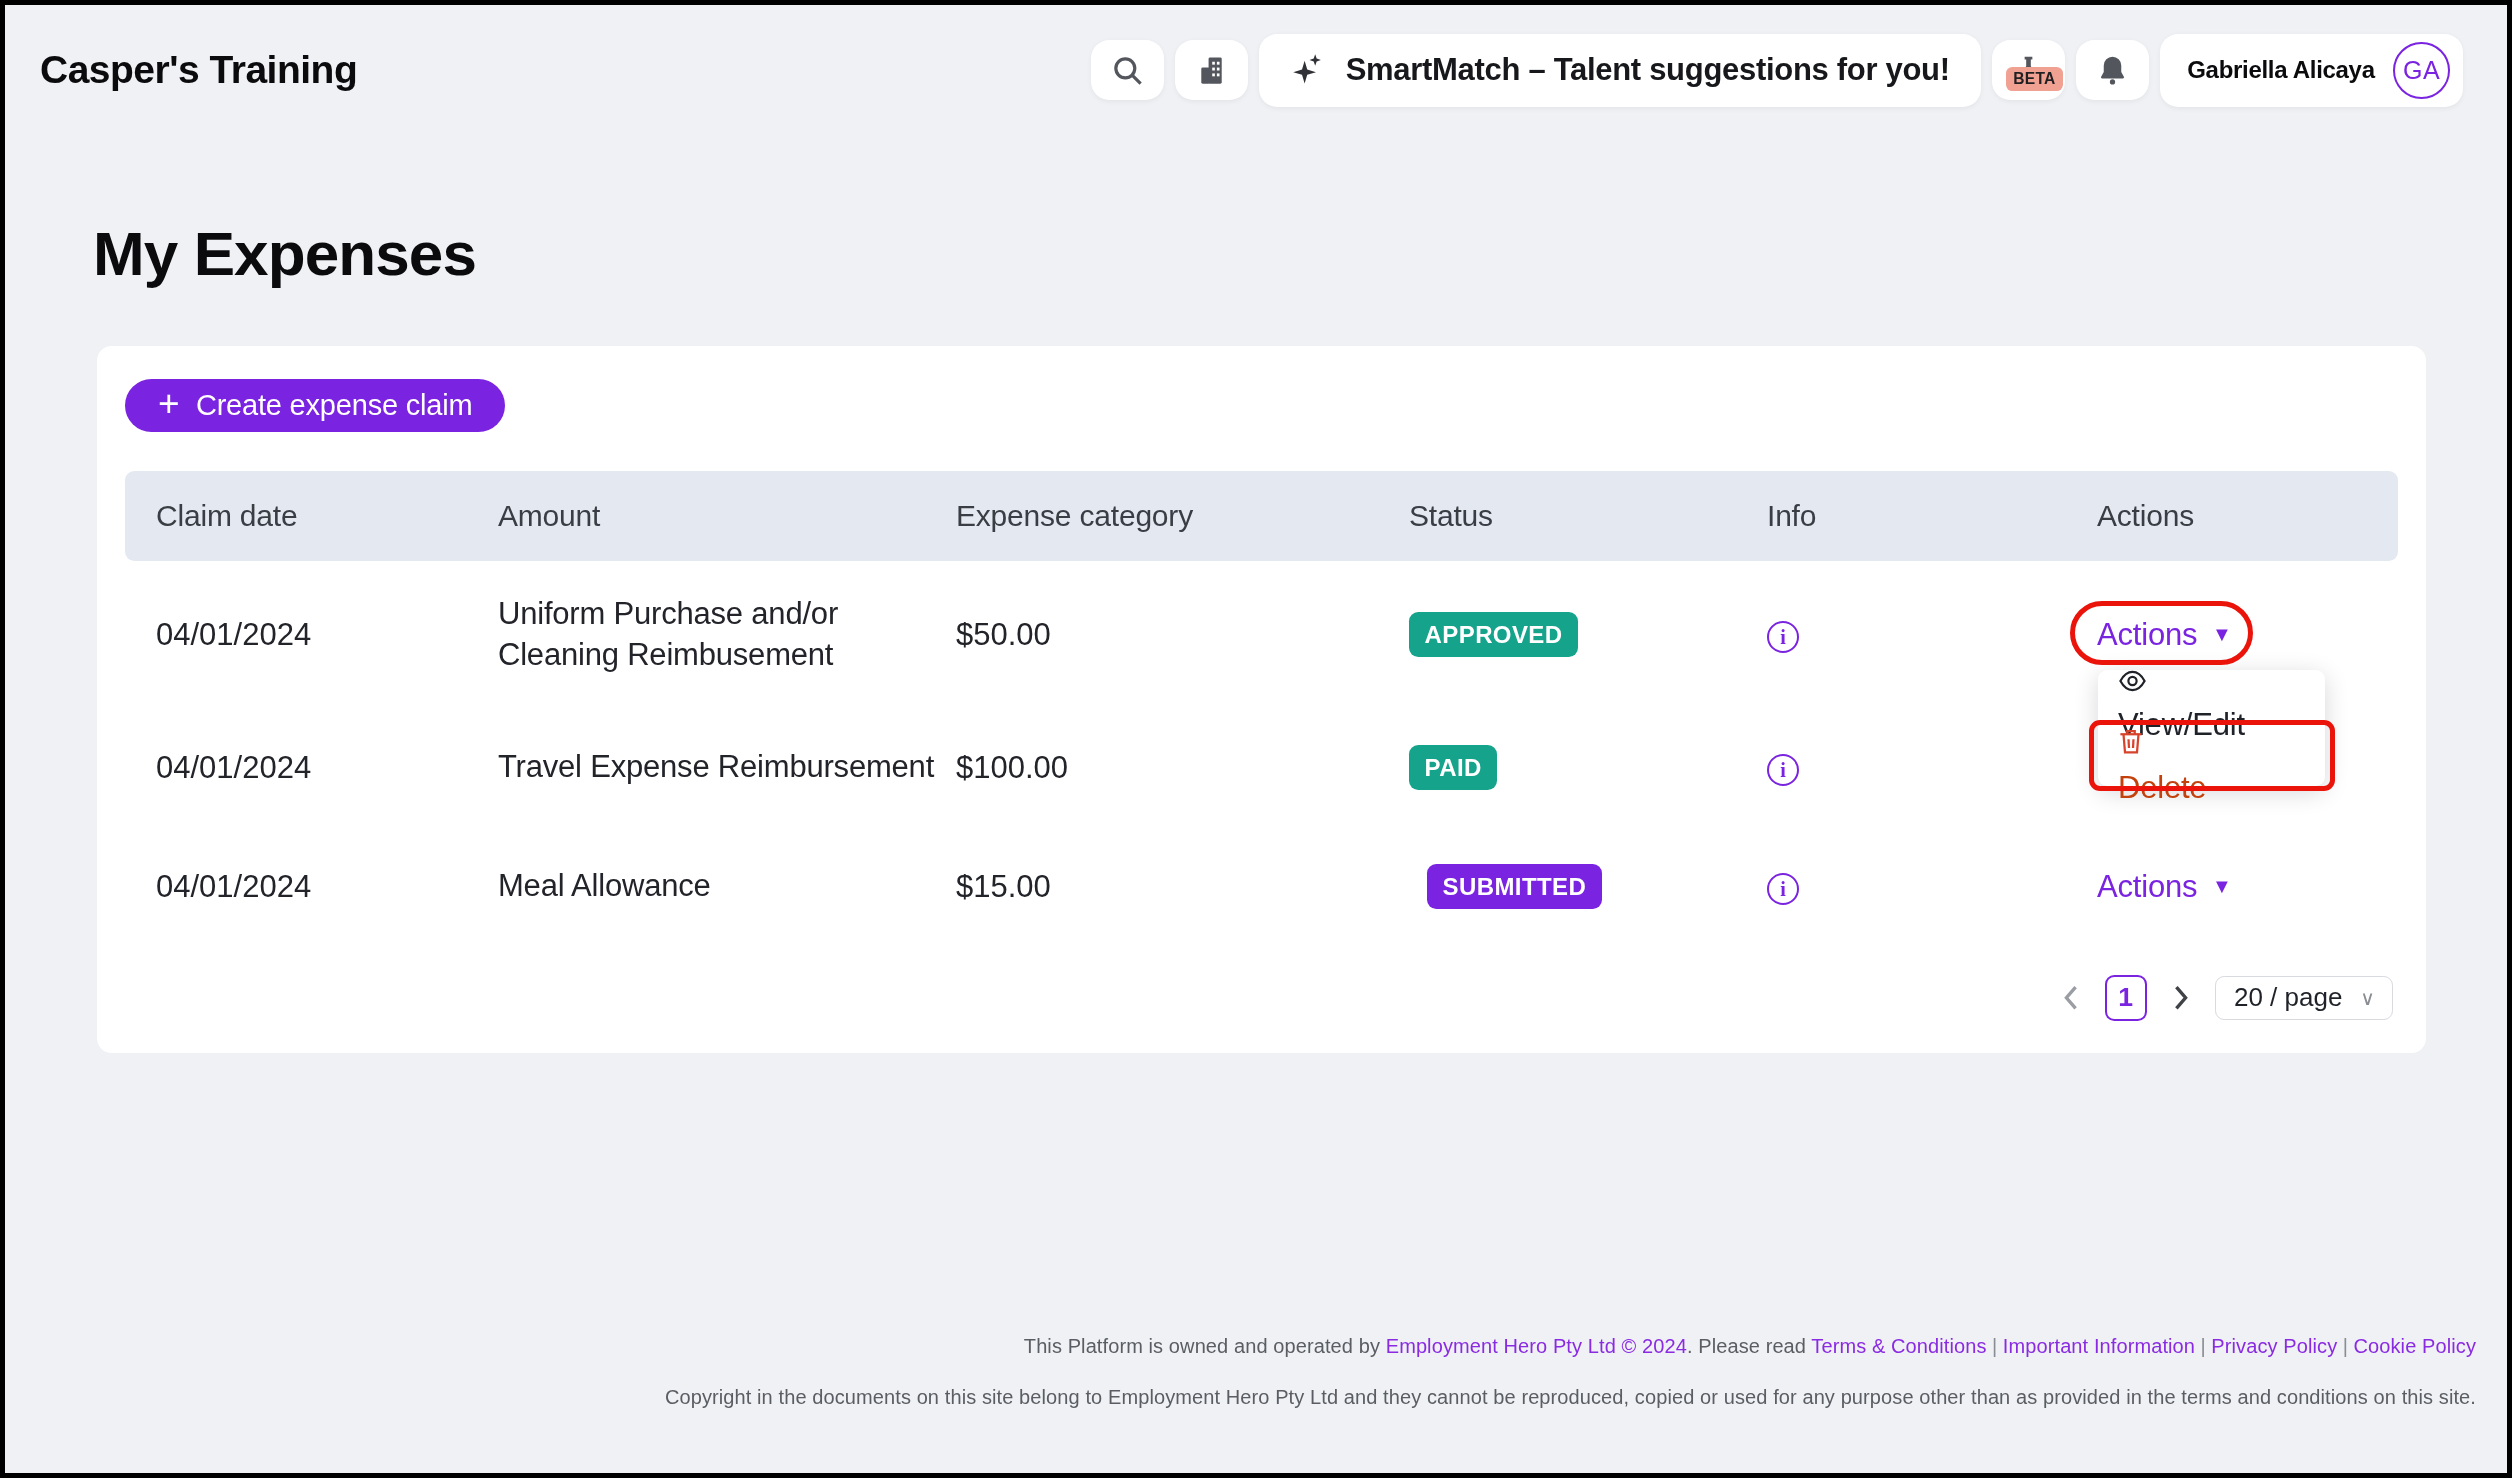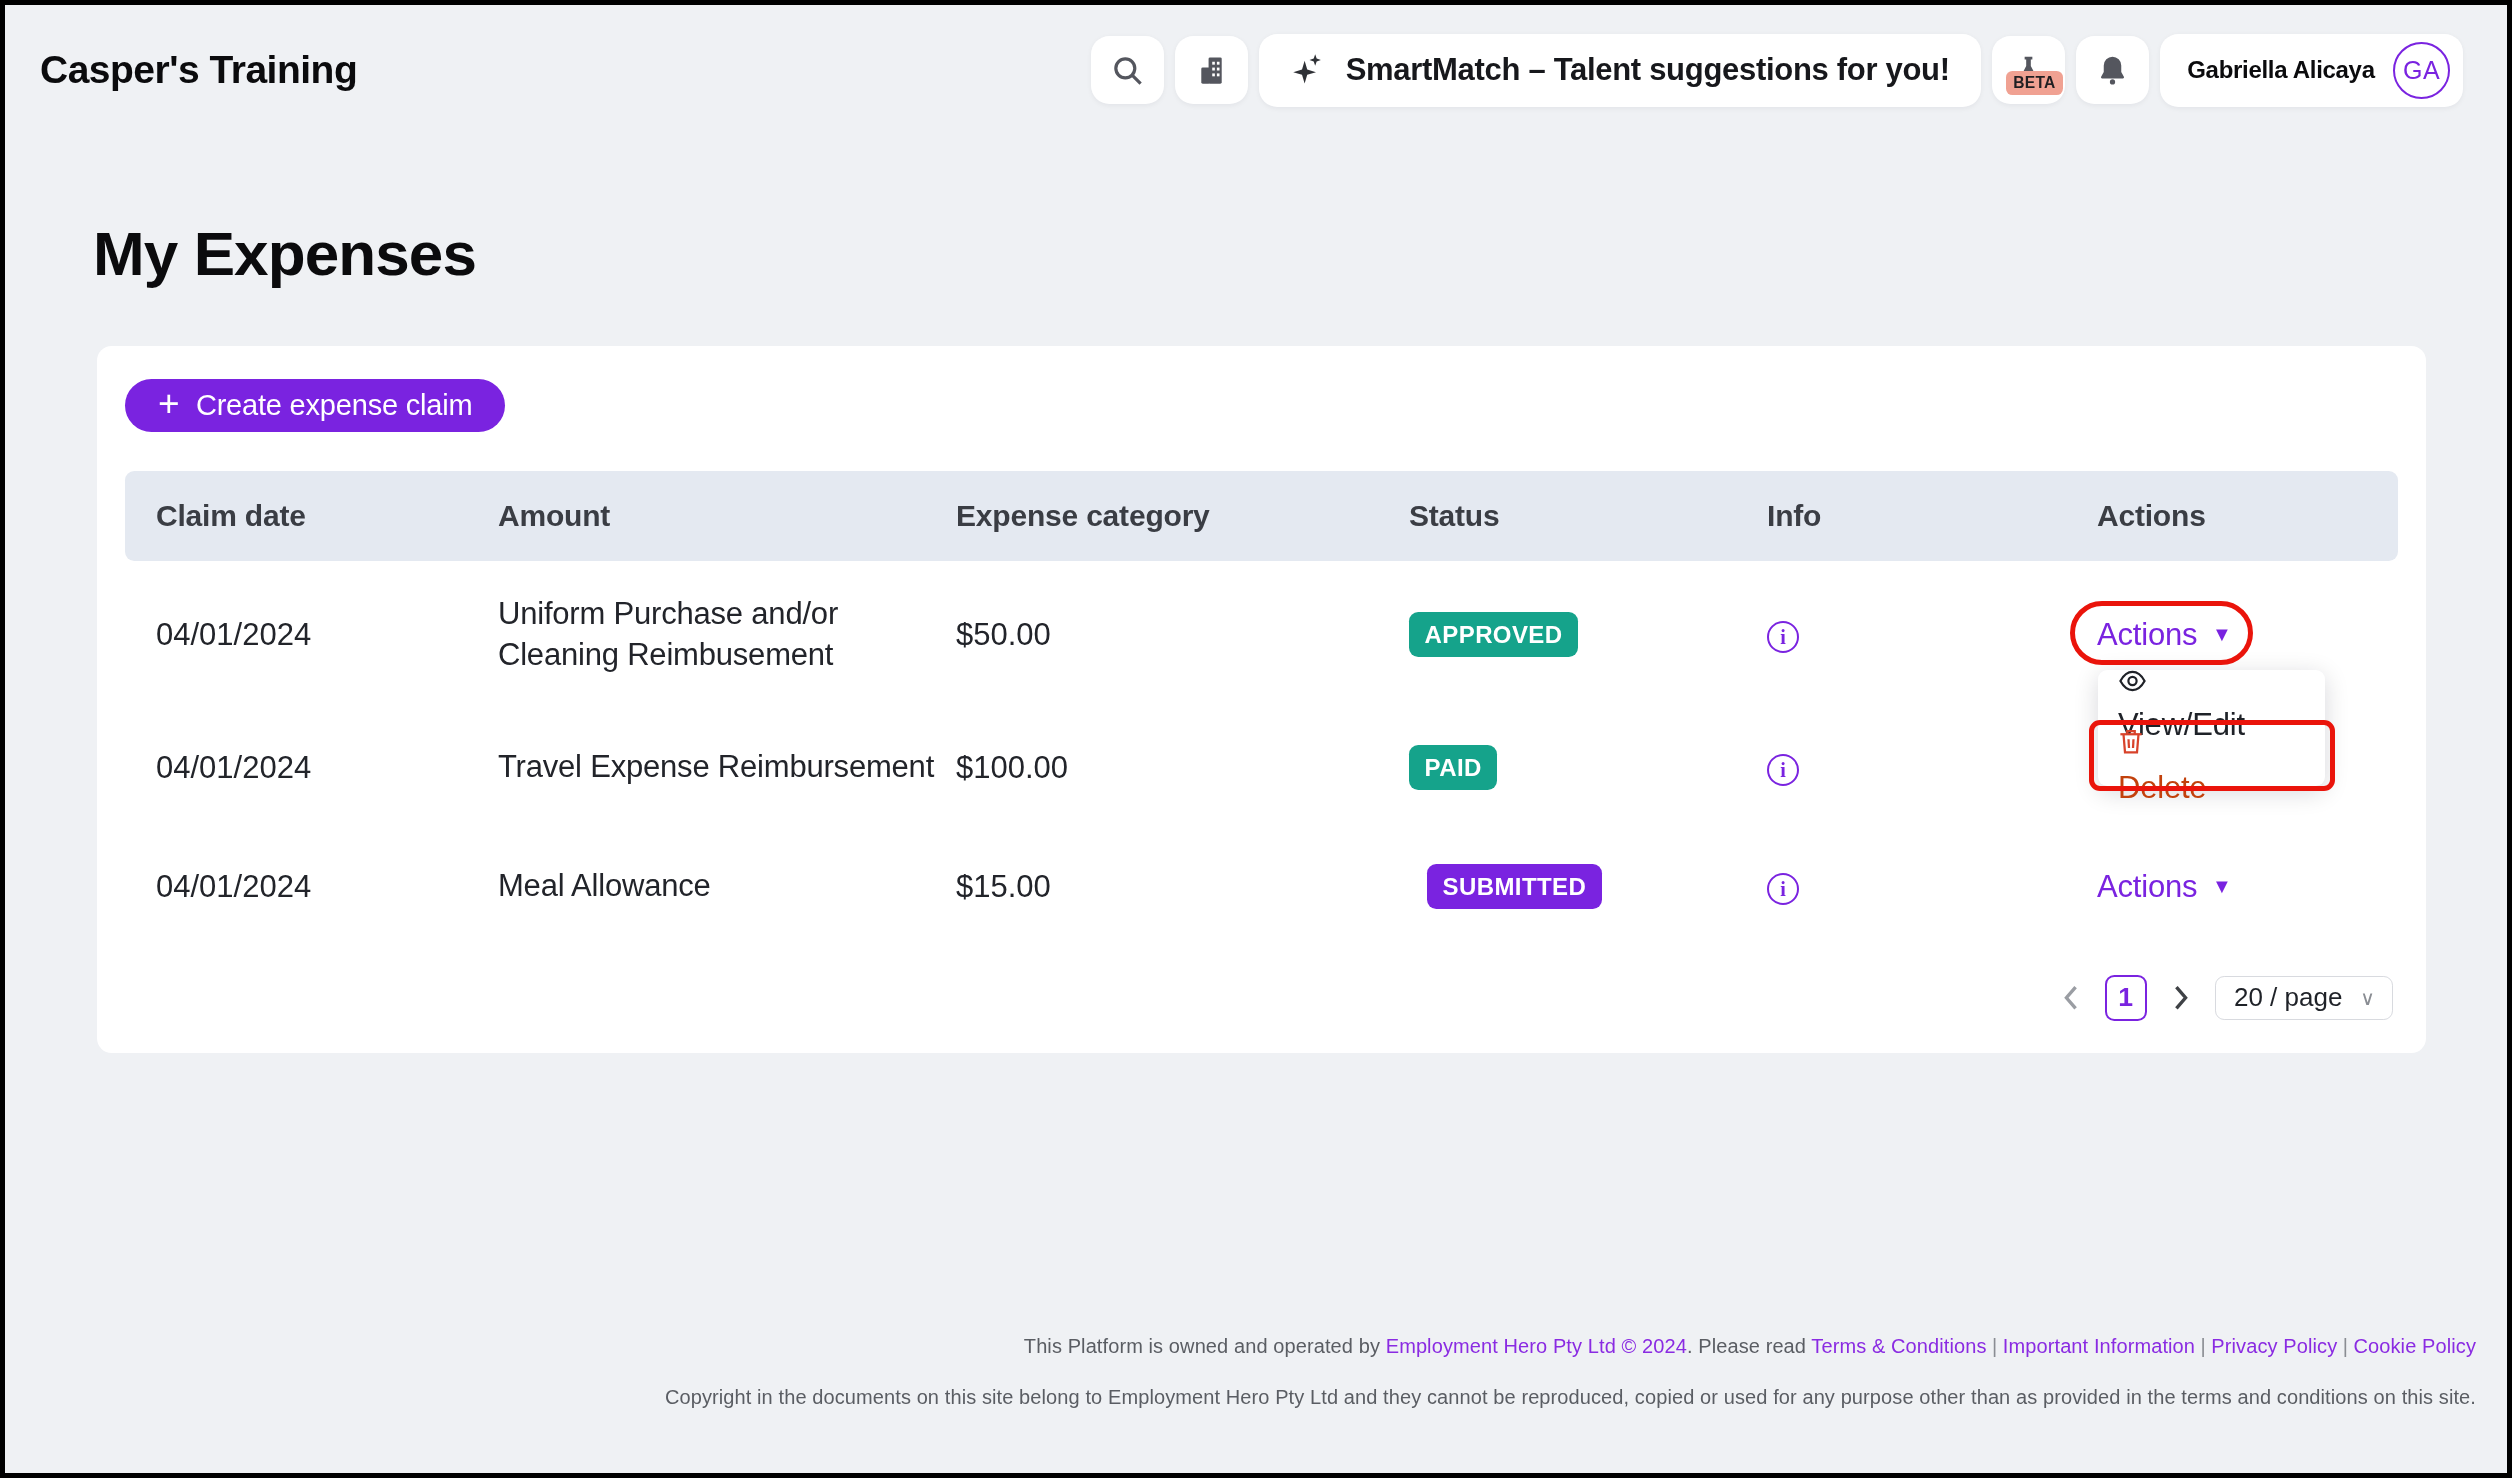--- a/index.html
+++ b/index.html
@@ -13,21 +13,21 @@
     position: relative;
   }
   
   .topbar {
     display: flex; align-items: center;
     height: 130px; padding: 0 44px 0 35px;
   }
   .logo { font-size: 39px; font-weight: 700; letter-spacing: -0.5px; color: #0B0B0D; }
   .topbar-right { margin-left: auto; display: flex; align-items: center; gap: 11px; }
   .icon-btn {
-    width: 73px; height: 68px; background: #fff; border-radius: 18.3px;
+    width: 73px; height: 60px; background: #fff; border-radius: 18.3px;
     display: flex; align-items: center; justify-content: center;
     box-shadow: 0 1.8px 5.5px rgba(20,20,40,0.05); position: relative; cursor: pointer;
   }
   .pill-btn {
     height: 73px; background: #fff; border-radius: 18.3px;
     display: flex; align-items: center; gap: 16.5px; padding: 0 31px;
     box-shadow: 0 1.8px 5.5px rgba(20,20,40,0.05); cursor: pointer;
   }
   .pill-btn .pill-label { font-size: 31px; font-weight: 700; color: #17181C; letter-spacing: -0.3px; }
   .beta-badge {
@@ -68,21 +68,21 @@
   .plus-glyph { font-size: 37px; font-weight: 300; line-height: 1; margin-top: -3.7px; }
   
   .table { margin-top: 39px; width: 100%; }
   .trow {
     display: grid;
     grid-template-columns: 373px 458px 453px 358px 330px 1fr;
     align-items: center;
   }
   .thead {
     background: #E4E9F1; border-radius: 9.2px; height: 90px;
-    font-weight: 700; color: #3A3D44; font-size: 30px; letter-spacing: -0.2px;
+    font-weight: 400; color: #3A3D44; font-size: 30px; letter-spacing: -0.2px;
   }
   .cell { padding-left: 0; }
   .cell.c-date { padding-left: 31px; }
   .tbody-row { min-height: 119px; font-size: 31px; color: #22242A; }
   .tbody-row.tall { min-height: 147px; }
   .c-category { max-width: 440px; line-height: 1.32; letter-spacing: -0.2px; }
   .badge {
     display: inline-block; padding: 8.3px 15.6px; border-radius: 9.2px;
     color: #fff; font-size: 24px; font-weight: 700; letter-spacing: 0.4px;
   }

